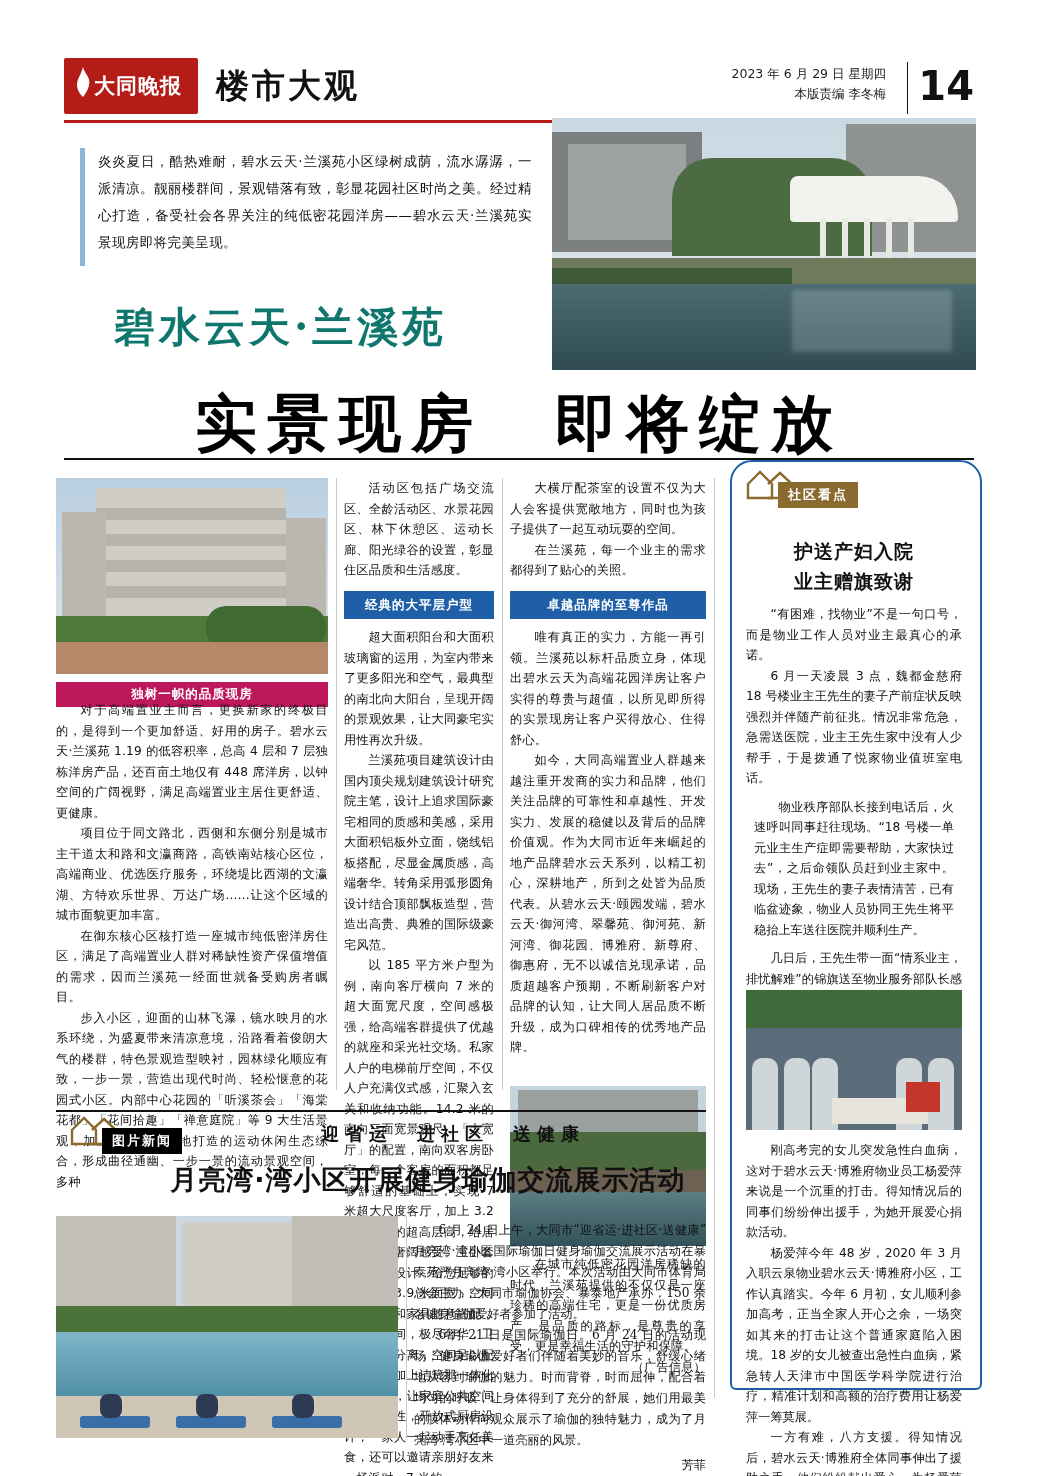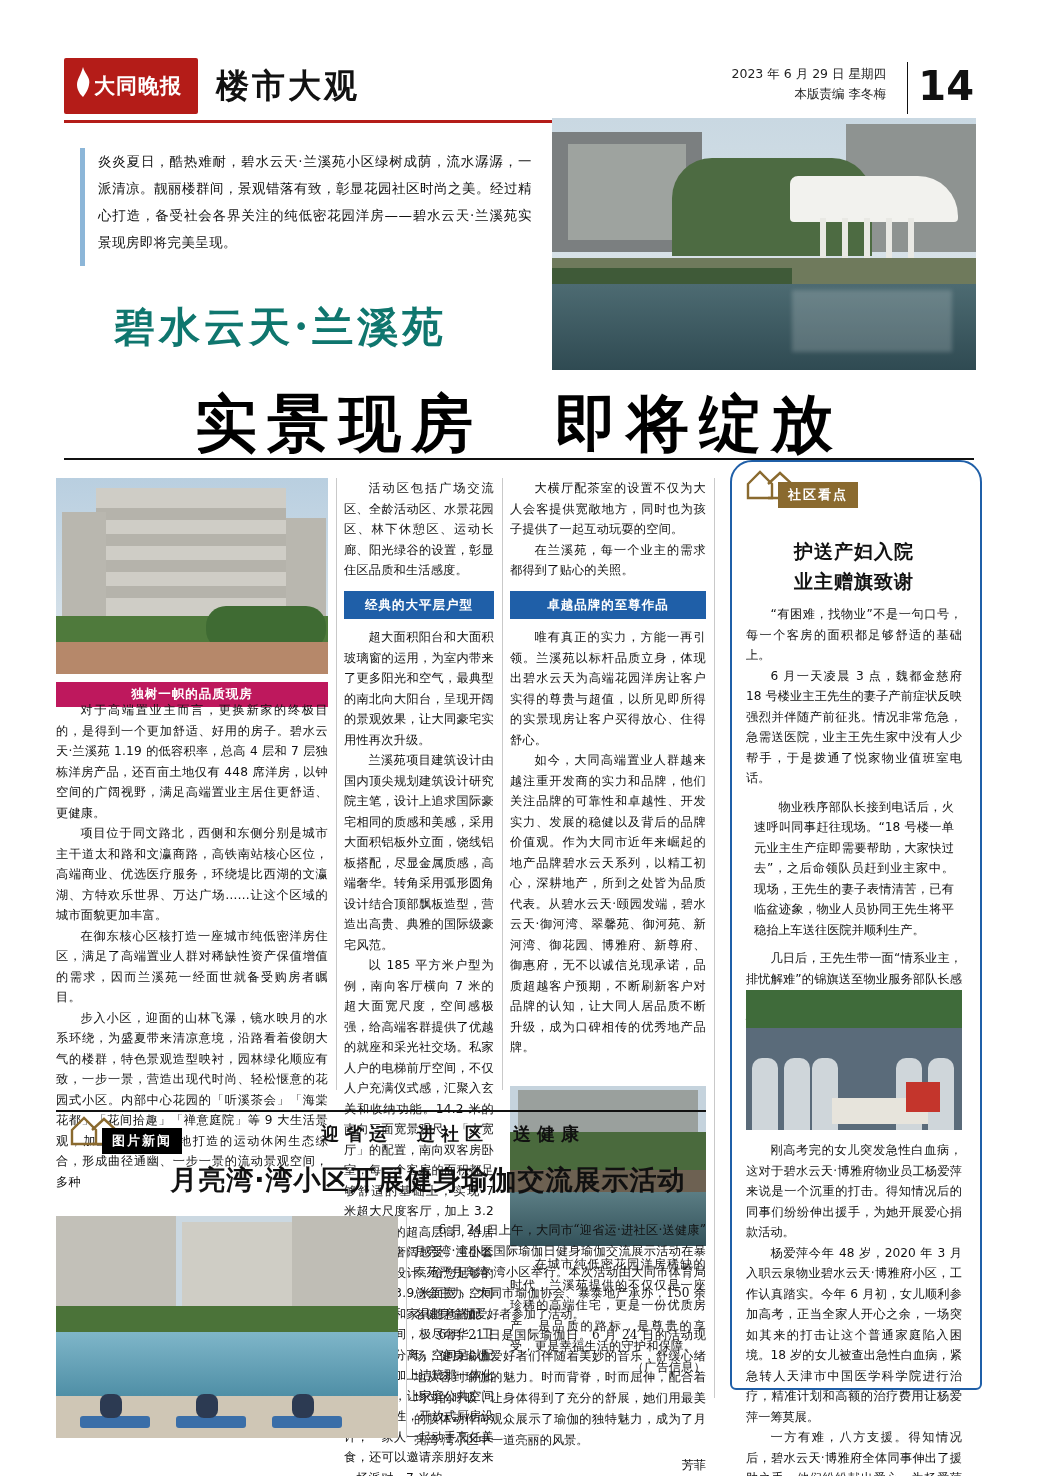--- a/index.html
+++ b/index.html
@@ -312,21 +312,21 @@
   <div class="badge">
     <svg class="house" viewBox="0 0 52 32">
       <path d="M4 16 L16 4 L28 16 L28 30 L4 30 Z" fill="none" stroke="#8a6a2f" stroke-width="2.4"></path>
       <path d="M24 16 L36 5 L48 16 L48 30 L24 30" fill="none" stroke="#8a6a2f" stroke-width="2.4"></path>
     </svg>
     <span class="lbl">社区看点</span>
   </div>
   <div class="sb-h1" style="white-space:pre-line">护送产妇入院
 业主赠旗致谢</div>
   <div class="sb-body1">
-    <p style="margin:0;text-indent:2em">“有困难，找物业”不是一句口号，每一个客房的面积都足够舒适的基础上。</p>
+    <p style="margin:0;text-indent:2em">“有困难，找物业”不是一句口号，而是物业工作人员对业主最真心的承诺。</p>
     <p style="margin:0;text-indent:2em">6 月一天凌晨 3 点，魏都金慈府 18 号楼业主王先生的妻子产前症状反映强烈并伴随产前征兆。情况非常危急，急需送医院，业主王先生家中没有人少帮手，于是拨通了悦家物业值班室电话。</p>
     <p style="margin:8px;text-indent:2em">物业秩序部队长接到电话后，火速呼叫同事赶往现场。“18 号楼一单元业主生产症即需要帮助，大家快过去”，之后命领队员赶到业主家中。现场，王先生的妻子表情清苦，已有临盆迹象，物业人员协同王先生将平稳抬上车送往医院并顺利生产。</p>
     <p style="margin:0;text-indent:2em">几日后，王先生带一面“情系业主，排忧解难”的锦旗送至物业服务部队长感谢。“有你们真好，非常感谢物业帮忙”，业主发自肺腑的赞叹，是对悦家物业最美的褒奖。</p>
     <p style="margin:0;text-align:right">（田志新）</p>
   </div>
 
   <div class="sb-photo">
     <div class="bg"></div>
       <div class="trees"></div>
       <div class="crowd"></div>

